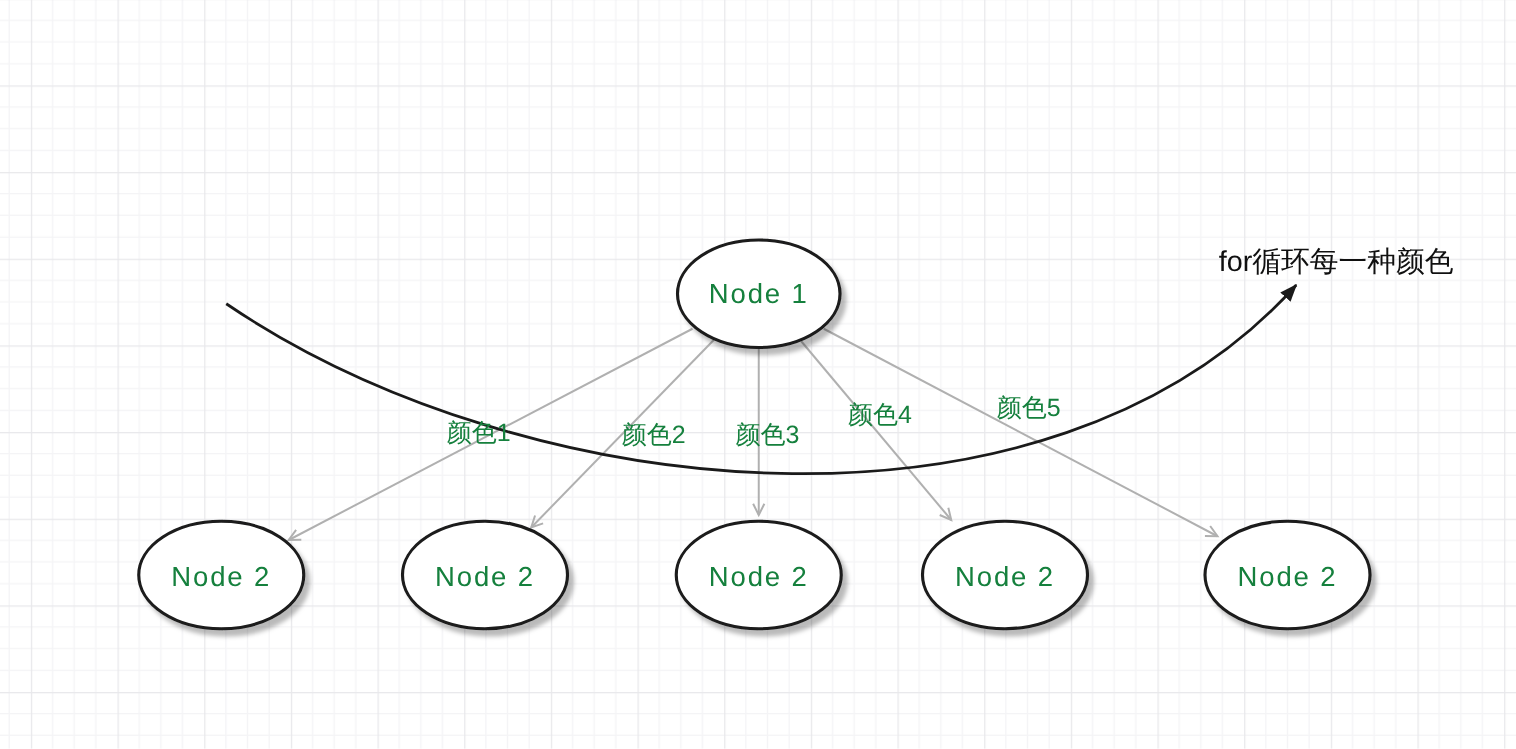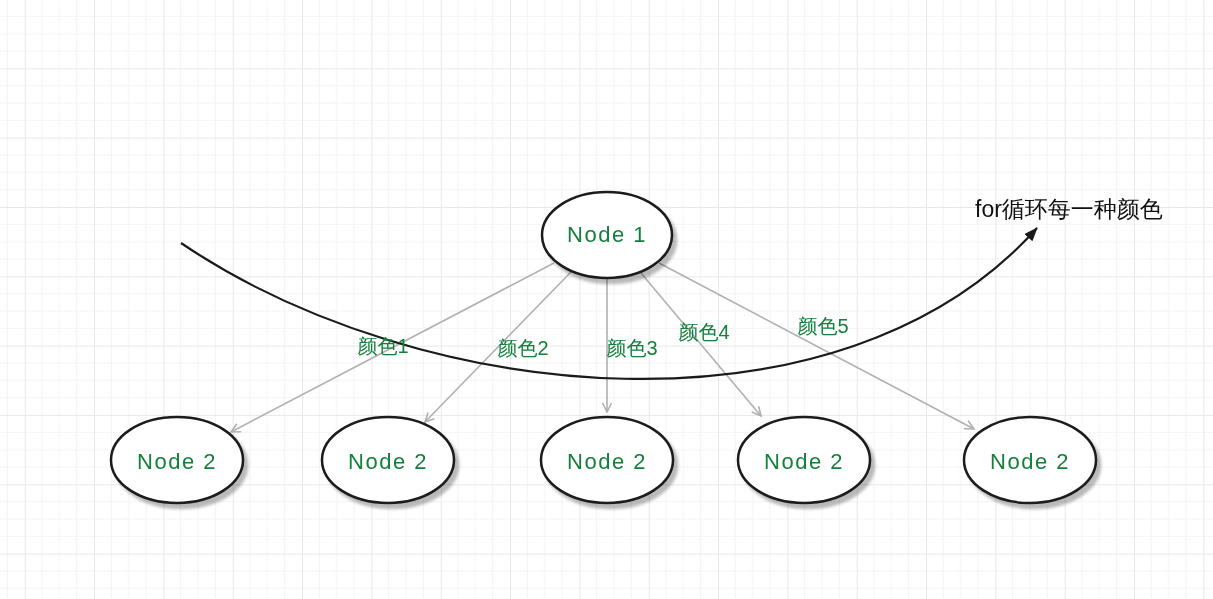--- a/index.html
+++ b/index.html
@@ -80,19 +80,19 @@
   <div class="lbl node-lbl" style="left:607px; top:235px">Node 1</div>
 
   <div class="lbl node-lbl" style="left:177px; top:462px">Node 2</div>
   <div class="lbl node-lbl" style="left:388px; top:462px">Node 2</div>
   <div class="lbl node-lbl" style="left:607px; top:462px">Node 2</div>
   <div class="lbl node-lbl" style="left:804px; top:462px">Node 2</div>
   <div class="lbl node-lbl" style="left:1030px; top:462px">Node 2</div>
 
   <div class="lbl edge-lbl" style="left:383px; top:346px">颜色1</div>
   <div class="lbl edge-lbl" style="left:523px; top:348px">颜色2</div>
-  <div class="lbl edge-lbl" style="left:632px; top:348px">颜色3</div>
+  <div class="lbl edge-lbl" style="left:614px; top:348px">颜色3</div>
   <div class="lbl edge-lbl" style="left:704px; top:332px">颜色4</div>
   <div class="lbl edge-lbl" style="left:823px; top:326px">颜色5</div>
 
   <div class="annot" style="left:975px; top:209px">for循环每一种颜色</div>
 
 </div>
 
 </body></html>

